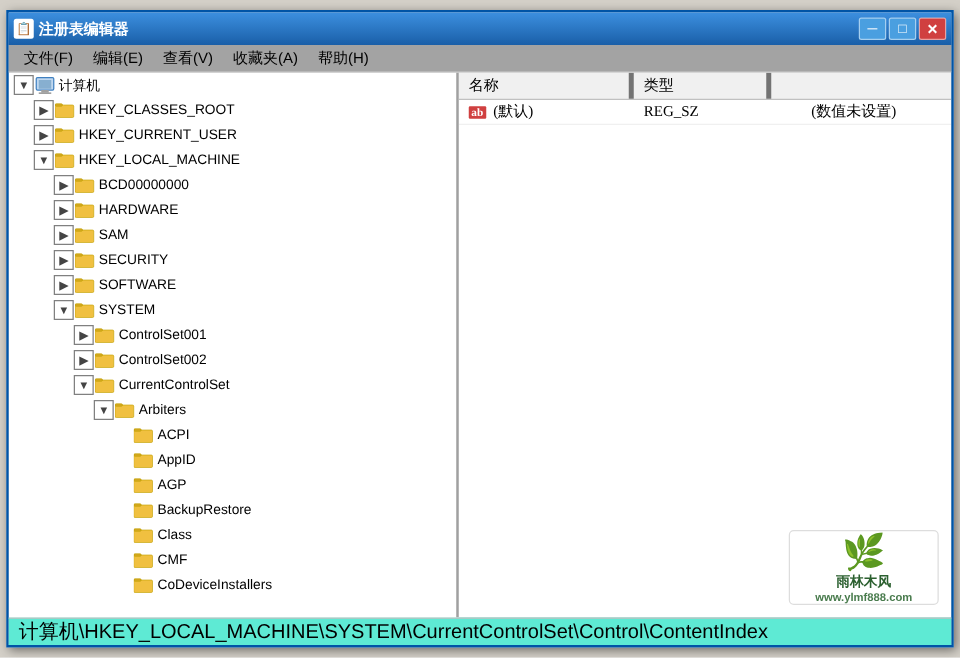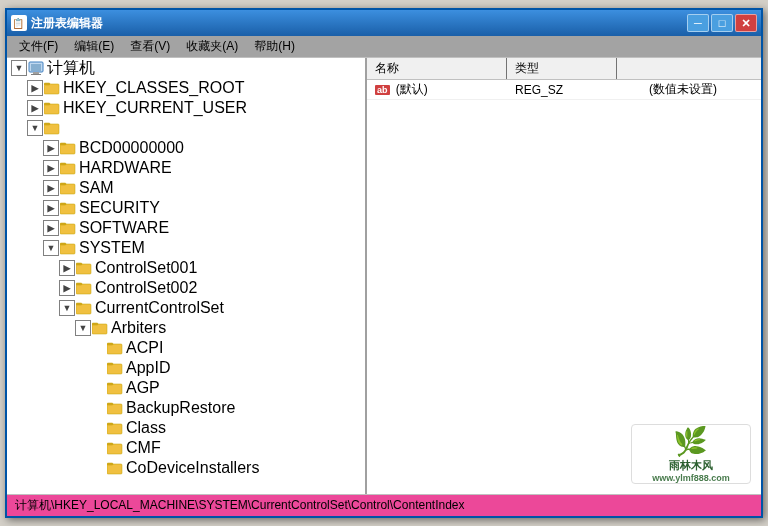--- a/index.html
+++ b/index.html
@@ -172,21 +172,21 @@
     .computer-icon {
       width: 16px;
       height: 16px;
       margin-right: 3px;
       flex-shrink: 0;
       display: inline-flex;
       align-items: center;
     }
 
     .tree-label {
-      font-size: 16px;
+      font-size: 11px;
       user-select: none;
     }
 
     
     .right-pane {
       flex: 1;
       background: white;
       display: flex;
       flex-direction: column;
       overflow: hidden;
@@ -198,38 +198,39 @@
       background: #f0f0f0;
       border-bottom: 1px solid #c0c0c0;
       height: 22px;
       align-items: center;
       flex-shrink: 0;
     }
     .col-header {
       padding: 2px 8px;
       font-size: 12px;
       color: #000;
-      border-right: 1px solid #737373;
+      border-right: 4px solid #737373;
       cursor: pointer;
       height: 100%;
       display: flex;
       align-items: center;
     }
 
     
     .data-rows {
       flex: 1;
       overflow-y: auto;
     }
     .data-row {
       display: flex;
       height: 20px;
       align-items: center;
       border-bottom: 1px solid #f0f0f0;
       cursor: pointer;
+      font-family: Liberation Serif, serif;
     }
     .data-cell {
       padding: 2px 8px;
       font-size: 12px;
       overflow: hidden;
       white-space: nowrap;
     }
     .data-cell.name-col { width: 140px; }
     .data-cell.type-col { width: 110px; }
     .data-cell.data-col { flex: 1; margin-left: 24px; }
@@ -241,26 +242,26 @@
       font-size: 9px;
       padding: 0 2px;
       border-radius: 1px;
       margin-right: 3px;
       font-weight: bold;
     }
 
     
     .statusbar {
       height: 22px;
-      background: #ec4899;
+      background: #5eead4;
       border-top: 1px solid #c0c0c0;
       display: flex;
       align-items: center;
       padding: 0 8px;
-      font-size: 12px;
+      font-size: 16px;
       flex-shrink: 0;
     }
 
     
     .watermark {
       position: absolute;
       bottom: 30px;
       right: 10px;
       width: 120px;
       height: 60px;
@@ -346,20 +347,21 @@
 
       <div class="tree-item">
         <span class="tree-indent" style="width:20px;"></span>
         <span class="tree-expand">▼</span>
         <span class="folder-icon">
           <svg class="folder-svg" viewBox="0 0 16 14">
               <rect x="0" y="3" width="15" height="10" rx="1" fill="#f0c040" stroke="#c0a000" stroke-width="0.5"></rect>
               <rect x="0" y="2" width="6" height="2" rx="1" fill="#d4a820" stroke="#c0a000" stroke-width="0.5"></rect>
             </svg>
         </span>
+        <span class="tree-label">HKEY_LOCAL_MACHINE</span>
       </div>
 
       <div class="tree-item">
         <span class="tree-indent" style="width:36px;"></span>
         <span class="tree-expand">▶</span>
         <span class="folder-icon">
           <svg class="folder-svg" viewBox="0 0 16 14">
               <rect x="0" y="3" width="15" height="10" rx="1" fill="#f0c040" stroke="#c0a000" stroke-width="0.5"></rect>
               <rect x="0" y="2" width="6" height="2" rx="1" fill="#d4a820" stroke="#c0a000" stroke-width="0.5"></rect>
             </svg>

